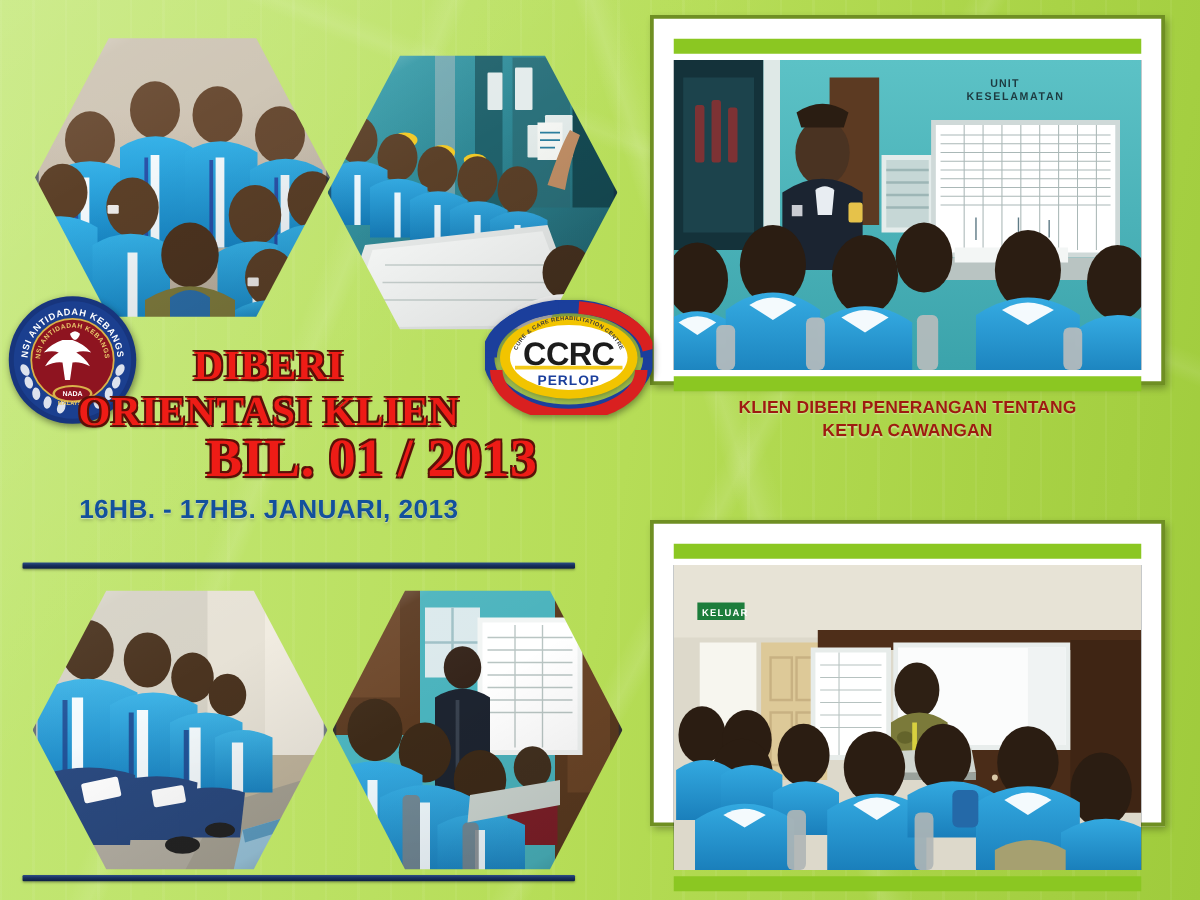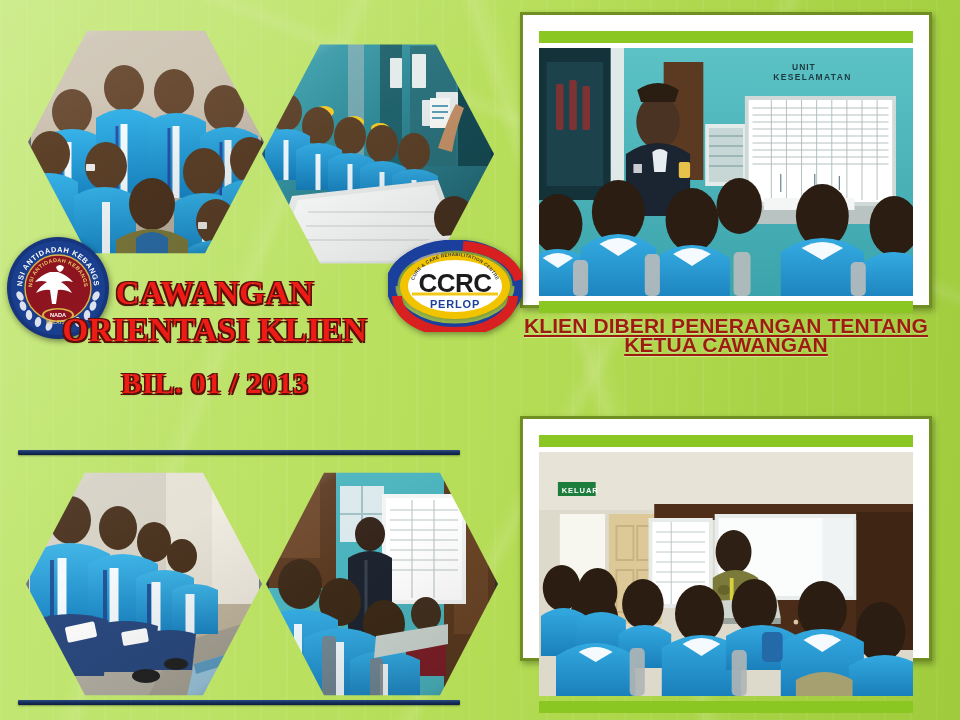--- a/index.html
+++ b/index.html
@@ -84,23 +84,22 @@
   .subtitle{
     position:absolute;left:0;width:430px;text-align:center;
     font-family:"Liberation Sans",sans-serif;font-weight:bold;
     color:#13519c;font-size:21px;letter-spacing:.3px;
     text-shadow:0 1px 1px rgba(255,255,255,.55), 0 2px 3px rgba(0,0,0,.25);
     white-space:nowrap;
   }
   .caption{
     position:absolute;text-align:center;
     font-family:"Liberation Sans",sans-serif;font-weight:bold;
-    color:#9e1b10;font-size:21px;line-height:19px;letter-spacing:.1px;
+    color:#9e1b10;font-size:14px;line-height:19px;letter-spacing:.1px;
     text-shadow:0 1px 1px rgba(255,255,255,.40);
-    text-decoration:underline;
   }
   .rule{
     position:absolute;height:5px;
     background:linear-gradient(180deg,#2d4f86 0%,#17305e 45%,#0d1f42 100%);
     box-shadow:0 1px 2px rgba(0,0,0,.35);
     border-radius:1px;
   }
 
   
   .badge{position:absolute;border-radius:50%;
@@ -646,24 +645,25 @@
       <ellipse cx="67" cy="46" rx="47" ry="26" fill="#ffffff"></ellipse>
       <text font-family="Liberation Sans, sans-serif" font-size="4.6" font-weight="bold" fill="#3a3a3a" letter-spacing=".3">
         <textPath href="#ccrcArc" startOffset="50%" text-anchor="middle">CURE &amp; CARE REHABILITATION CENTRE</textPath>
       </text>
       <text x="67" y="52" text-anchor="middle" font-family="Liberation Sans, sans-serif" font-size="26" font-weight="bold" fill="#1c1c1c" letter-spacing="-.5">CCRC</text>
       <path d="M24 54 h86" stroke="#f2c400" stroke-width="3" opacity=".9"></path>
       <text x="67" y="68" text-anchor="middle" font-family="Liberation Sans, sans-serif" font-size="11" font-weight="bold" fill="#1b3f9c" letter-spacing=".8">PERLOP</text>
     </svg>
   </div>
 
-  <div class="title" style="top:275px;font-size:33px;">CAWANGAN</div>
+  <div class="title" style="top:275px;font-size:33px;">DIBERI</div>
   <div class="title" style="top:312px;font-size:33px;">ORIENTASI KLIEN</div>
-  <div class="title" style="top:366px;font-size:30px;">BIL. 01 / 2013</div>
-
+  <div class="title" style="top:343px;font-size:43px;text-align:right;">BIL. 01 / 2013</div>
+
+  <div class="subtitle" style="top:396px;">16HB. - 17HB. JANUARI, 2013</div>
 
   <div class="rule" style="left:18px;top:450px;width:442px;"></div>
   <div class="rule" style="left:18px;top:700px;width:442px;"></div>
 
   <div class="caption" style="left:520px;top:316px;width:412px;">
     <div>KLIEN DIBERI PENERANGAN TENTANG</div>
     <div>KETUA CAWANGAN</div>
   </div>
 
 </div>

